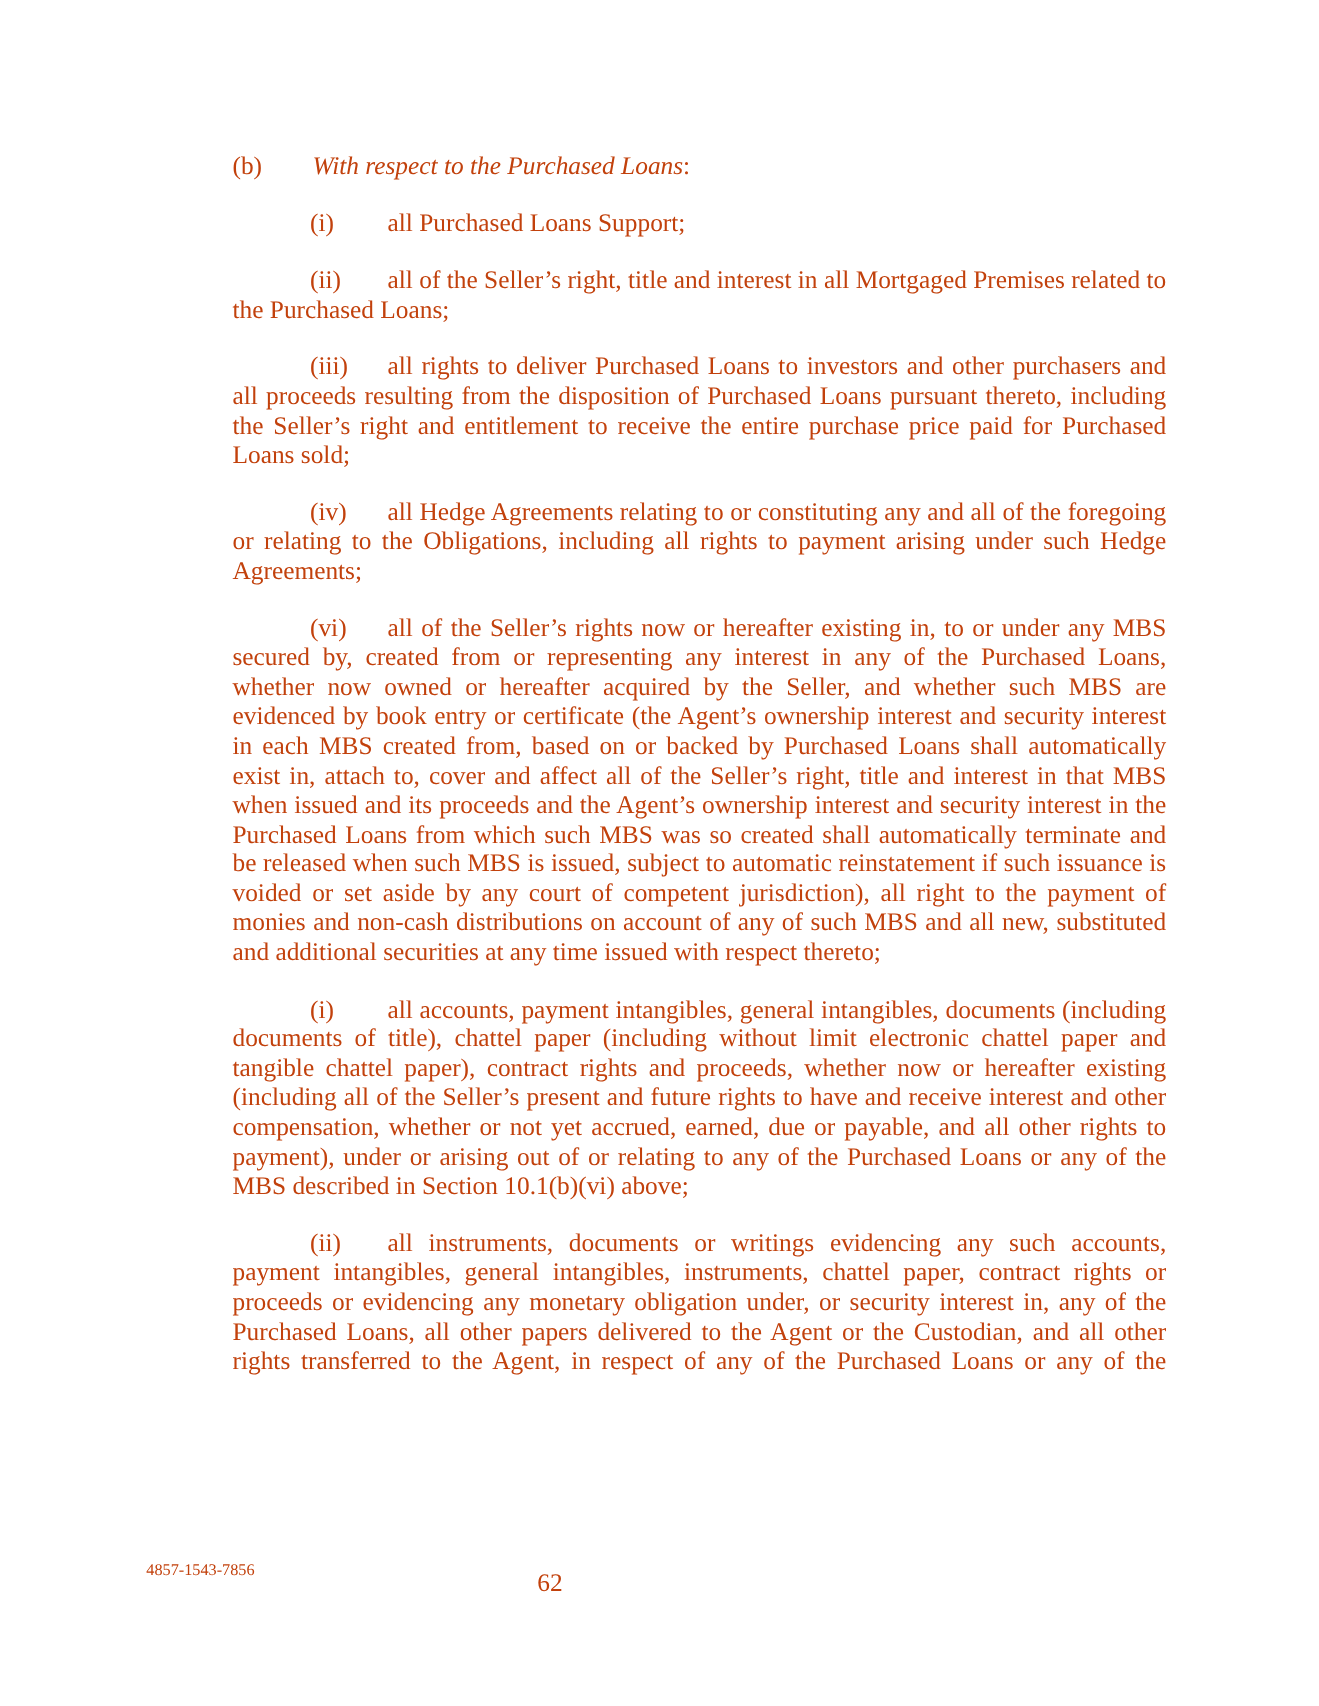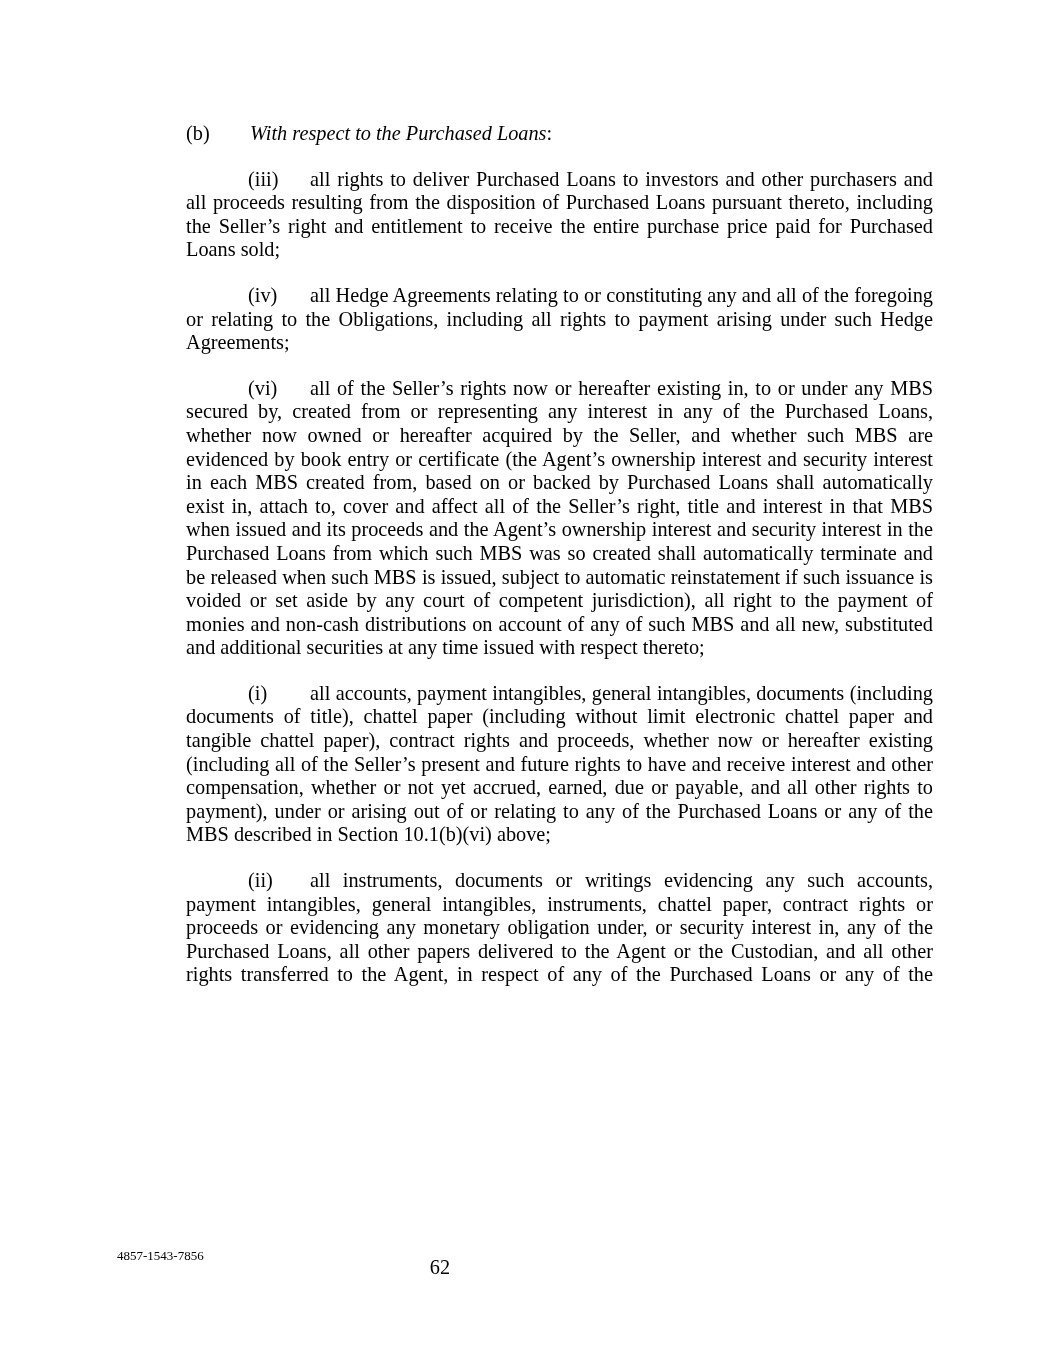--- a/index.html
+++ b/index.html
@@ -5,21 +5,21 @@
   html, body {
     margin: 0;
     padding: 0;
     background: #ffffff;
   }
   .page {
     position: relative;
     width: 1055px;
     height: 1365px;
     background: #ffffff;
-    color: #000000;
+    color: #c2410c;
     font-family: "Liberation Serif", "DejaVu Serif", serif;
     font-size: 20.3px;
     line-height: 23.6px;
     overflow: hidden;
   }
   .content {
     position: absolute;
     left: 186px;
     top: 122px;
     width: 747px;
@@ -66,21 +66,23 @@
 </style>
 </head>
 <body>
 
 <div class="page">
 
   <div class="content">
 
     <p class="heading"><span class="marker marker-h">(b)</span><i>With respect to the Purchased Loans</i><span>:</span></p>
 
+    <p class="item"><span class="marker marker-i">(i)</span><span>all Purchased Loans Support;</span></p>
 
+    <p class="item"><span class="marker marker-i">(ii)</span><span>all of the Seller’s right, title and interest in all Mortgaged Premises related to the Purchased Loans;</span></p>
 
     <p class="item"><span class="marker marker-i">(iii)</span><span>all rights to deliver Purchased Loans to investors and other purchasers and all proceeds resulting from the disposition of Purchased Loans pursuant thereto, including the Seller’s right and entitlement to receive the entire purchase price paid for Purchased Loans sold;</span></p>
 
     <p class="item"><span class="marker marker-i">(iv)</span><span>all Hedge Agreements relating to or constituting any and all of the foregoing or relating to the Obligations, including all rights to payment arising under such Hedge Agreements;</span></p>
 
 
     <p class="item"><span class="marker marker-i">(vi)</span><span>all of the Seller’s rights now or hereafter existing in, to or under any MBS secured by, created from or representing any interest in any of the Purchased Loans, whether now owned or hereafter acquired by the Seller, and whether such MBS are evidenced by book entry or certificate (the Agent’s ownership interest and security interest in each MBS created from, based on or backed by Purchased Loans shall automatically exist in, attach to, cover and affect all of the Seller’s right, title and interest in that MBS when issued and its proceeds and the Agent’s ownership interest and security interest in the Purchased Loans from which such MBS was so created shall automatically terminate and be released when such MBS is issued, subject to automatic reinstatement if such issuance is voided or set aside by any court of competent jurisdiction), all right to the payment of monies and non-cash distributions on account of any of such MBS and all new, substituted and additional securities at any time issued with respect thereto;</span></p>
 
 
     <p class="item"><span class="marker marker-i">(i)</span><span>all accounts, payment intangibles, general intangibles, documents (including documents of title), chattel paper (including without limit electronic chattel paper and tangible chattel paper), contract rights and proceeds, whether now or hereafter existing (including all of the Seller’s present and future rights to have and receive interest and other compensation, whether or not yet accrued, earned, due or payable, and all other rights to payment), under or arising out of or relating to any of the Purchased Loans or any of the MBS described in Section 10.1(b)(vi) above;</span></p>

